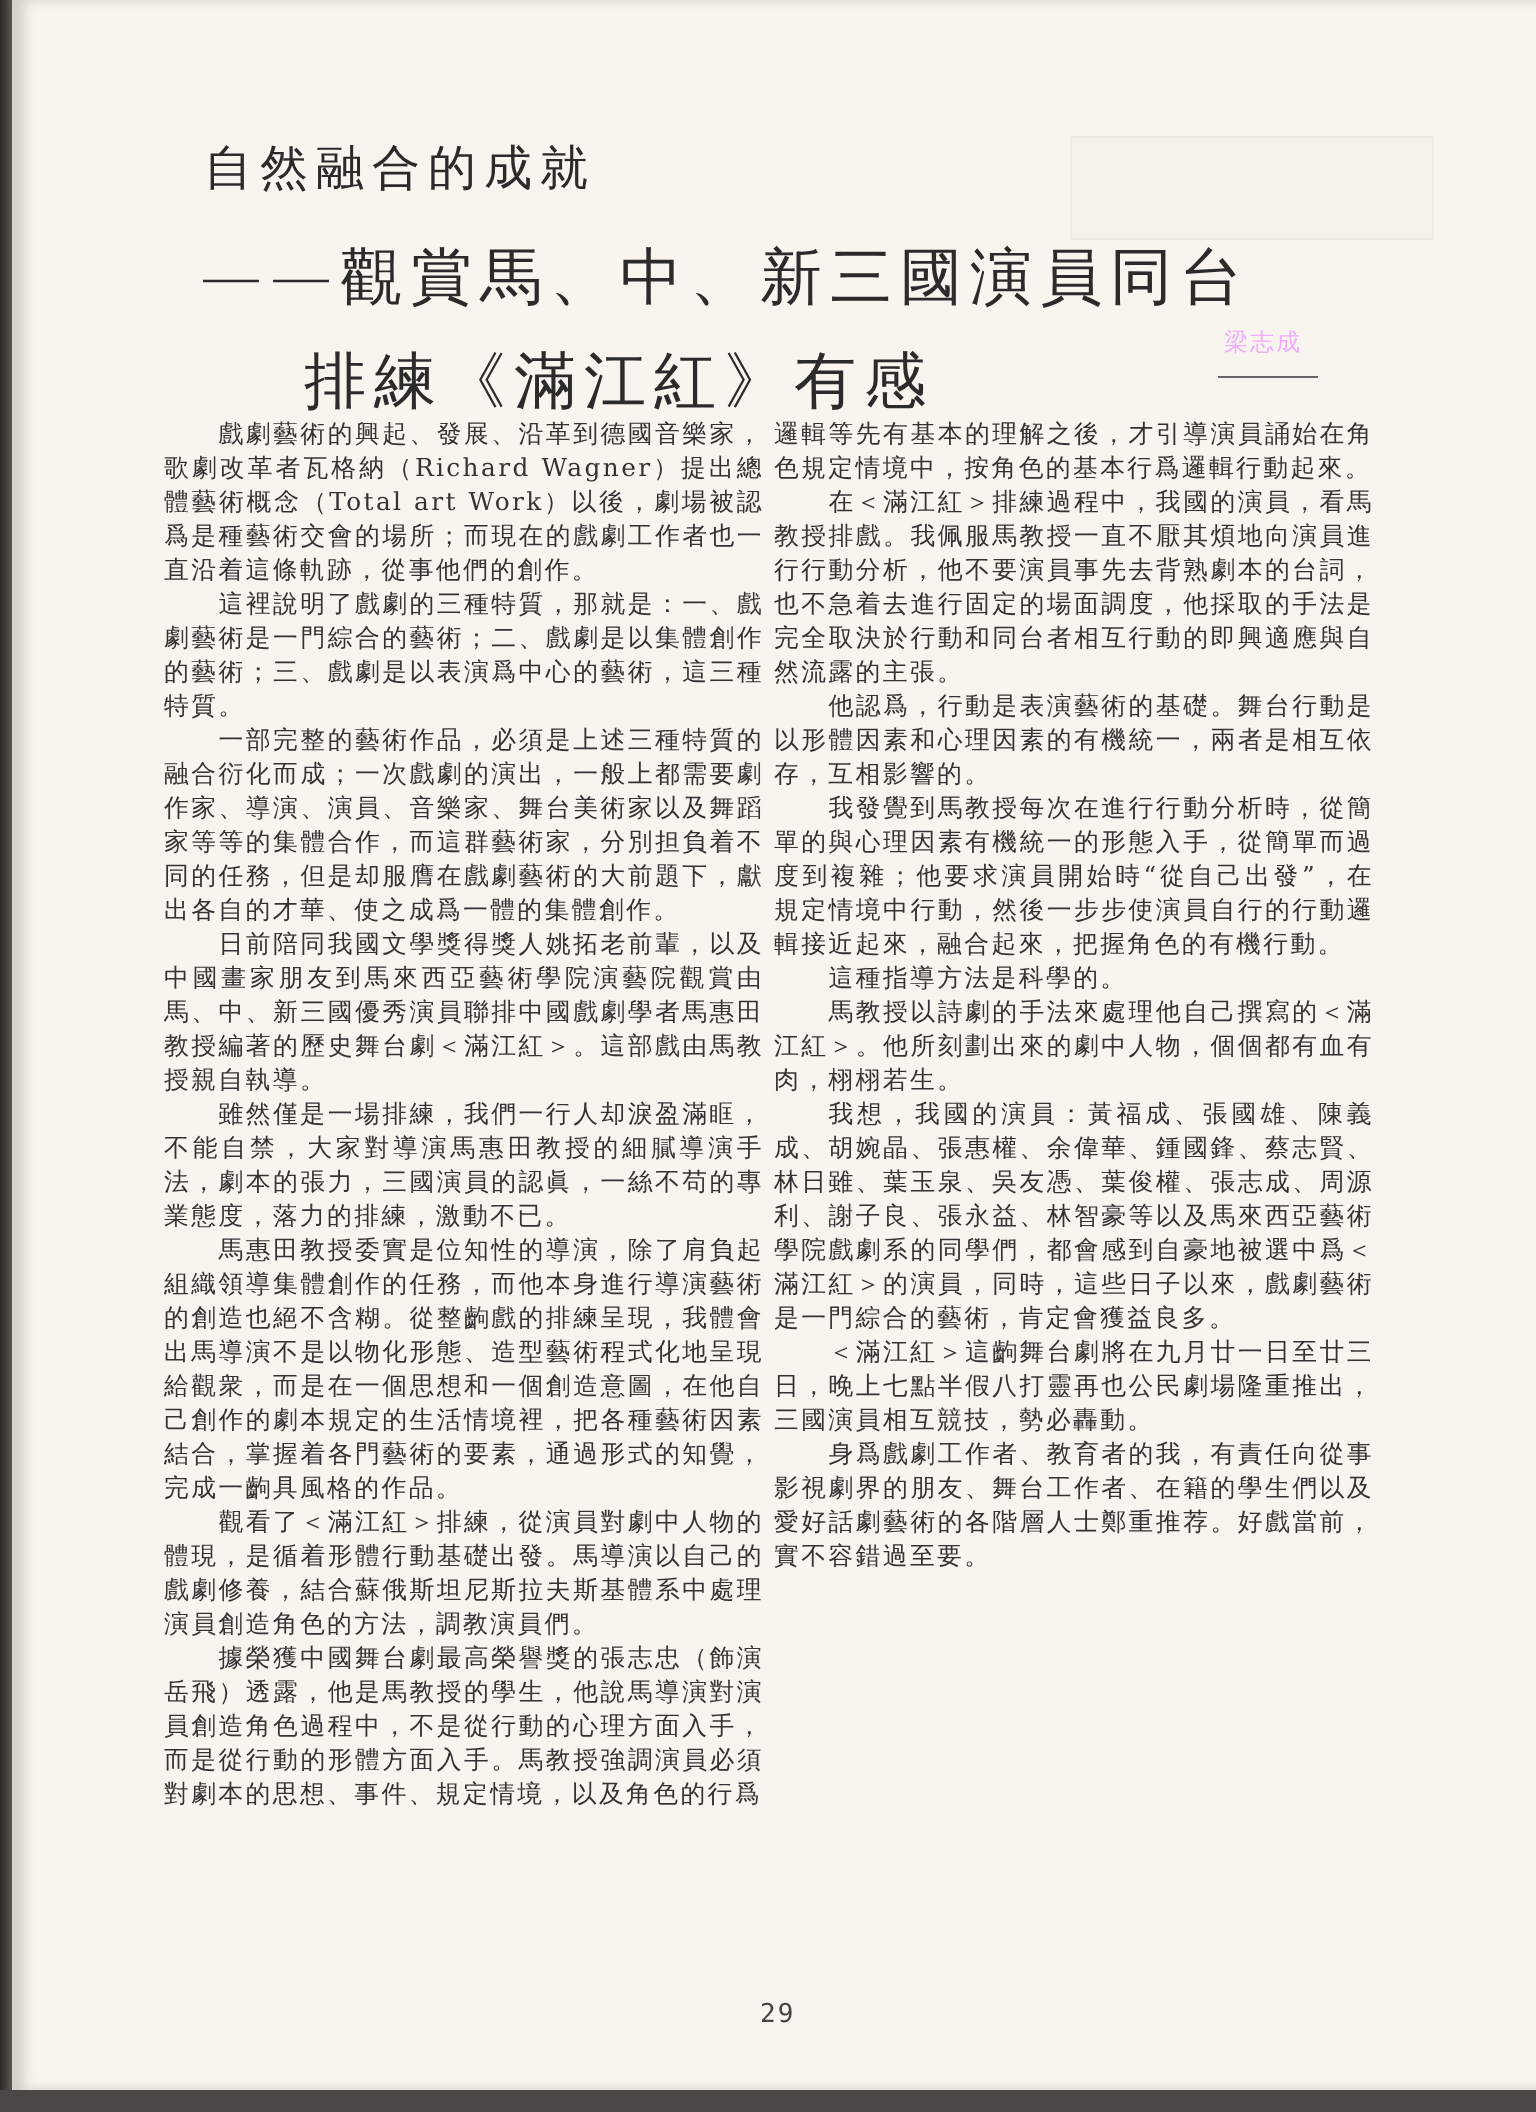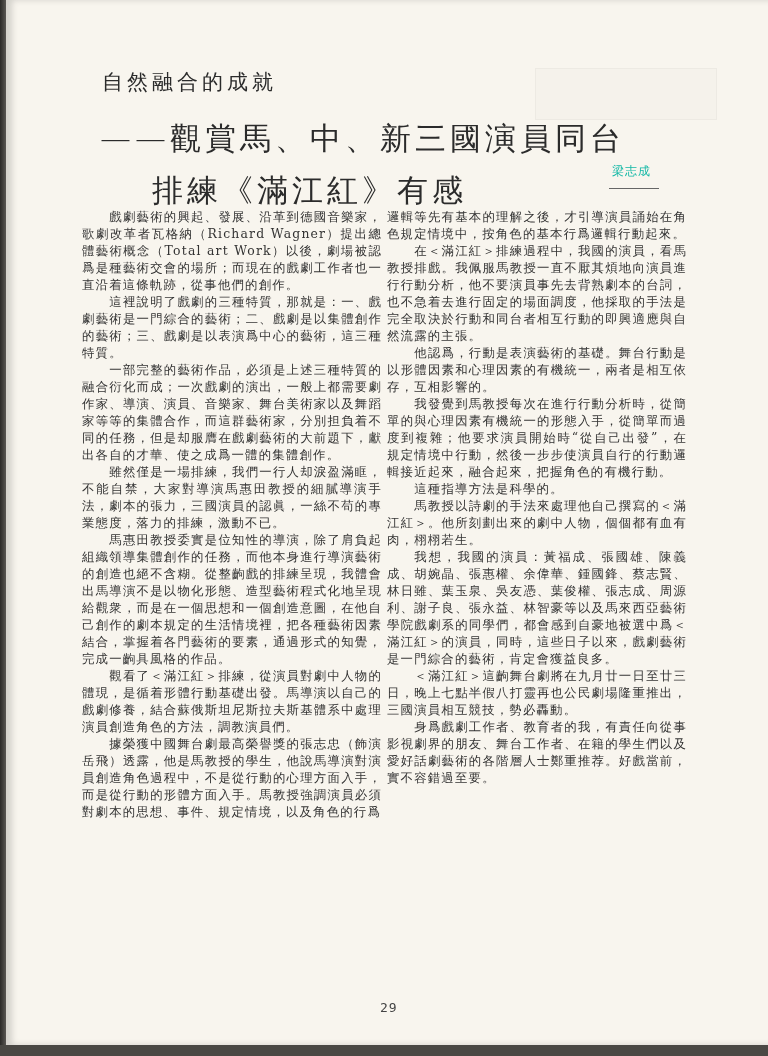--- a/index.html
+++ b/index.html
@@ -46,29 +46,29 @@
       width: 600px;
       color: #2b2b2b;
     }
     .title-line {
       position: absolute;
       white-space: nowrap;
       font-family: "DejaVu Sans", sans-serif;
       font-weight: 300;
       letter-spacing: 4px;
     }
-    .title-line-1 { left: 2px;   top: 2px;  font-size: 21px; }
+    .title-line-1 { left: 2px;   top: 2px;  font-size: 24px; }
     .title-line-2 { left: 0px;   top: 52px; font-size: 31px; }
     .title-line-3 { left: 52px;  top: 104px; font-size: 31px; }
     .byline {
       position: absolute;
       left: 612px;
       top: 163px;
       font-size: 12px;
-      color: #14b8a6;
+      color: #f0abfc;
       letter-spacing: 1px;
     }
     .byline-rule {
       position: absolute;
       left: 609px;
       top: 188px;
       width: 50px;
       height: 1px;
       background: #666;
     }
@@ -124,20 +124,21 @@
   <div class="title-line title-line-3">排練《滿江紅》有感</div>
 </div>
 
 <div class="byline">梁志成</div>
 <div class="byline-rule"></div>
 
 <div class="column column-left">
   <p class="para">戲劇藝術的興起、發展、沿革到德國音樂家，歌劇改革者瓦格納（Richard Wagner）提出總體藝術概念（Total art Work）以後，劇場被認爲是種藝術交會的場所；而現在的戲劇工作者也一直沿着這條軌跡，從事他們的創作。</p>
   <p class="para">這裡說明了戲劇的三種特質，那就是：一、戲劇藝術是一門綜合的藝術；二、戲劇是以集體創作的藝術；三、戲劇是以表演爲中心的藝術，這三種特質。</p>
   <p class="para">一部完整的藝術作品，必須是上述三種特質的融合衍化而成；一次戲劇的演出，一般上都需要劇作家、導演、演員、音樂家、舞台美術家以及舞蹈家等等的集體合作，而這群藝術家，分別担負着不同的任務，但是却服膺在戲劇藝術的大前題下，獻出各自的才華、使之成爲一體的集體創作。</p>
+  <p class="para">日前陪同我國文學獎得獎人姚拓老前輩，以及中國畫家朋友到馬來西亞藝術學院演藝院觀賞由馬、中、新三國優秀演員聯排中國戲劇學者馬惠田教授編著的歷史舞台劇＜滿江紅＞。這部戲由馬教授親自執導。</p>
   <p class="para">雖然僅是一場排練，我們一行人却淚盈滿眶，不能自禁，大家對導演馬惠田教授的細膩導演手法，劇本的張力，三國演員的認眞，一絲不苟的專業態度，落力的排練，激動不已。</p>
   <p class="para">馬惠田教授委實是位知性的導演，除了肩負起組織領導集體創作的任務，而他本身進行導演藝術的創造也絕不含糊。從整齣戲的排練呈現，我體會出馬導演不是以物化形態、造型藝術程式化地呈現給觀衆，而是在一個思想和一個創造意圖，在他自己創作的劇本規定的生活情境裡，把各種藝術因素結合，掌握着各門藝術的要素，通過形式的知覺，完成一齣具風格的作品。</p>
   <p class="para">觀看了＜滿江紅＞排練，從演員對劇中人物的體現，是循着形體行動基礎出發。馬導演以自己的戲劇修養，結合蘇俄斯坦尼斯拉夫斯基體系中處理演員創造角色的方法，調教演員們。</p>
   <p class="para">據榮獲中國舞台劇最高榮譽獎的張志忠（飾演岳飛）透露，他是馬教授的學生，他說馬導演對演員創造角色過程中，不是從行動的心理方面入手，而是從行動的形體方面入手。馬教授強調演員必須對劇本的思想、事件、規定情境，以及角色的行爲</p>
 </div>
 
 <div class="column column-right">
   <p class="para no-indent">邏輯等先有基本的理解之後，才引導演員誦始在角色規定情境中，按角色的基本行爲邏輯行動起來。</p>
   <p class="para">在＜滿江紅＞排練過程中，我國的演員，看馬教授排戲。我佩服馬教授一直不厭其煩地向演員進行行動分析，他不要演員事先去背熟劇本的台詞，也不急着去進行固定的場面調度，他採取的手法是完全取決於行動和同台者相互行動的即興適應與自然流露的主張。</p>
   <p class="para">他認爲，行動是表演藝術的基礎。舞台行動是以形體因素和心理因素的有機統一，兩者是相互依存，互相影響的。</p>

